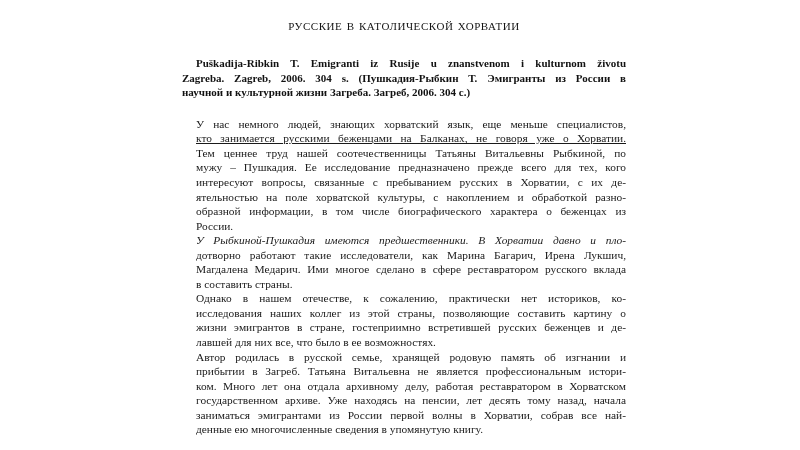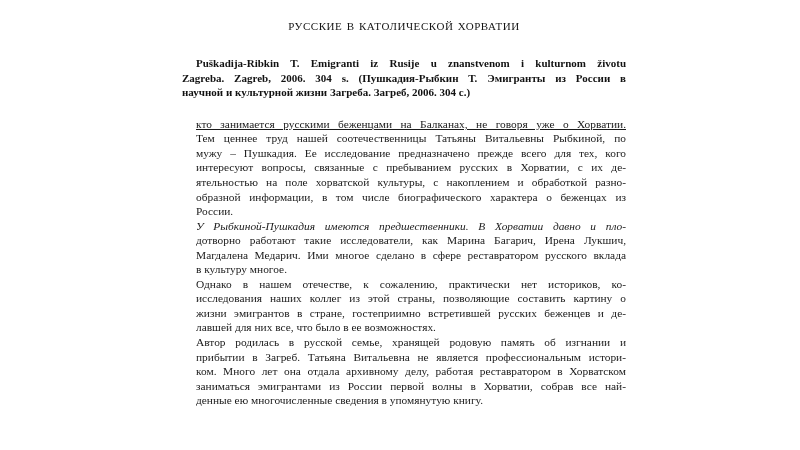--- a/index.html
+++ b/index.html
@@ -101,45 +101,47 @@
 
     <h1 class="page-title">Русские в католической Хорватии</h1>
 
     <div class="citation">
         <span class="jline ind" style="white-space: normal;">Puškadija-Ribkin T. Emigranti iz Rusije u znanstvenom i kulturnom životu</span>
         <span class="jline" style="white-space: normal;">Zagreba. Zagreb, 2006. 304 s. (Пушкадия-Рыбкин Т. Эмигранты из России в</span>
         <span class="jline last" style="white-space: normal;">научной и культурной жизни Загреба. Загреб, 2006. 304 с.)</span>
       </div>
 
     <p class="body-par first">
+        <span class="jline ind" style="white-space: normal;">У нас немного людей, знающих хорватский язык, еще меньше специалистов,</span>
         <span class="jline" style="white-space: normal; text-decoration: underline;">кто занимается русскими беженцами на Балканах, не говоря уже о Хорватии.</span>
         <span class="jline" style="white-space: normal;">Тем ценнее труд нашей соотечественницы Татьяны Витальевны Рыбкиной, по</span>
         <span class="jline" style="white-space: normal;">мужу – Пушкадия. Ее исследование предназначено прежде всего для тех, кого</span>
         <span class="jline" style="white-space: normal;">интересуют вопросы, связанные с пребыванием русских в Хорватии, с их де-</span>
         <span class="jline" style="white-space: normal;">ятельностью на поле хорватской культуры, с накоплением и обработкой разно-</span>
         <span class="jline" style="white-space: normal;">образной информации, в том числе биографического характера о беженцах из</span>
         <span class="jline last" style="white-space: normal;">России.</span>
       </p>
 
     <p class="body-par">
         <span class="jline ind" style="white-space: normal; font-style: italic;">У Рыбкиной-Пушкадия имеются предшественники. В Хорватии давно и пло-</span>
         <span class="jline" style="white-space: normal;">дотворно работают такие исследователи, как Марина Багарич, Ирена Лукшич,</span>
         <span class="jline" style="white-space: normal;">Магдалена Медарич. Ими многое сделано в сфере реставратором русского вклада</span>
-        <span class="jline last" style="white-space: normal;">в культуру многое.</span>
+        <span class="jline last" style="white-space: normal;">в составить страны.</span>
       </p>
 
     <p class="body-par">
         <span class="jline ind" style="white-space: normal;">Однако в нашем отечестве, к сожалению, практически нет историков, ко-</span>
         <span class="jline" style="white-space: normal;">исследования наших коллег из этой страны, позволяющие составить картину о</span>
         <span class="jline" style="white-space: normal;">жизни эмигрантов в стране, гостеприимно встретившей русских беженцев и де-</span>
         <span class="jline last" style="white-space: normal;">лавшей для них все, что было в ее возможностях.</span>
       </p>
 
     <p class="body-par">
         <span class="jline ind" style="white-space: normal;">Автор родилась в русской семье, хранящей родовую память об изгнании и</span>
         <span class="jline" style="white-space: normal;">прибытии в Загреб. Татьяна Витальевна не является профессиональным истори-</span>
         <span class="jline" style="white-space: normal;">ком. Много лет она отдала архивному делу, работая реставратором в Хорватском</span>
+        <span class="jline" style="white-space: normal;">государственном архиве. Уже находясь на пенсии, лет десять тому назад, начала</span>
         <span class="jline" style="white-space: normal;">заниматься эмигрантами из России первой волны в Хорватии, собрав все най-</span>
         <span class="jline last" style="white-space: normal;">денные ею многочисленные сведения в упомянутую книгу.</span>
       </p>
 
   </div>
 </div>
 
 </body></html>

